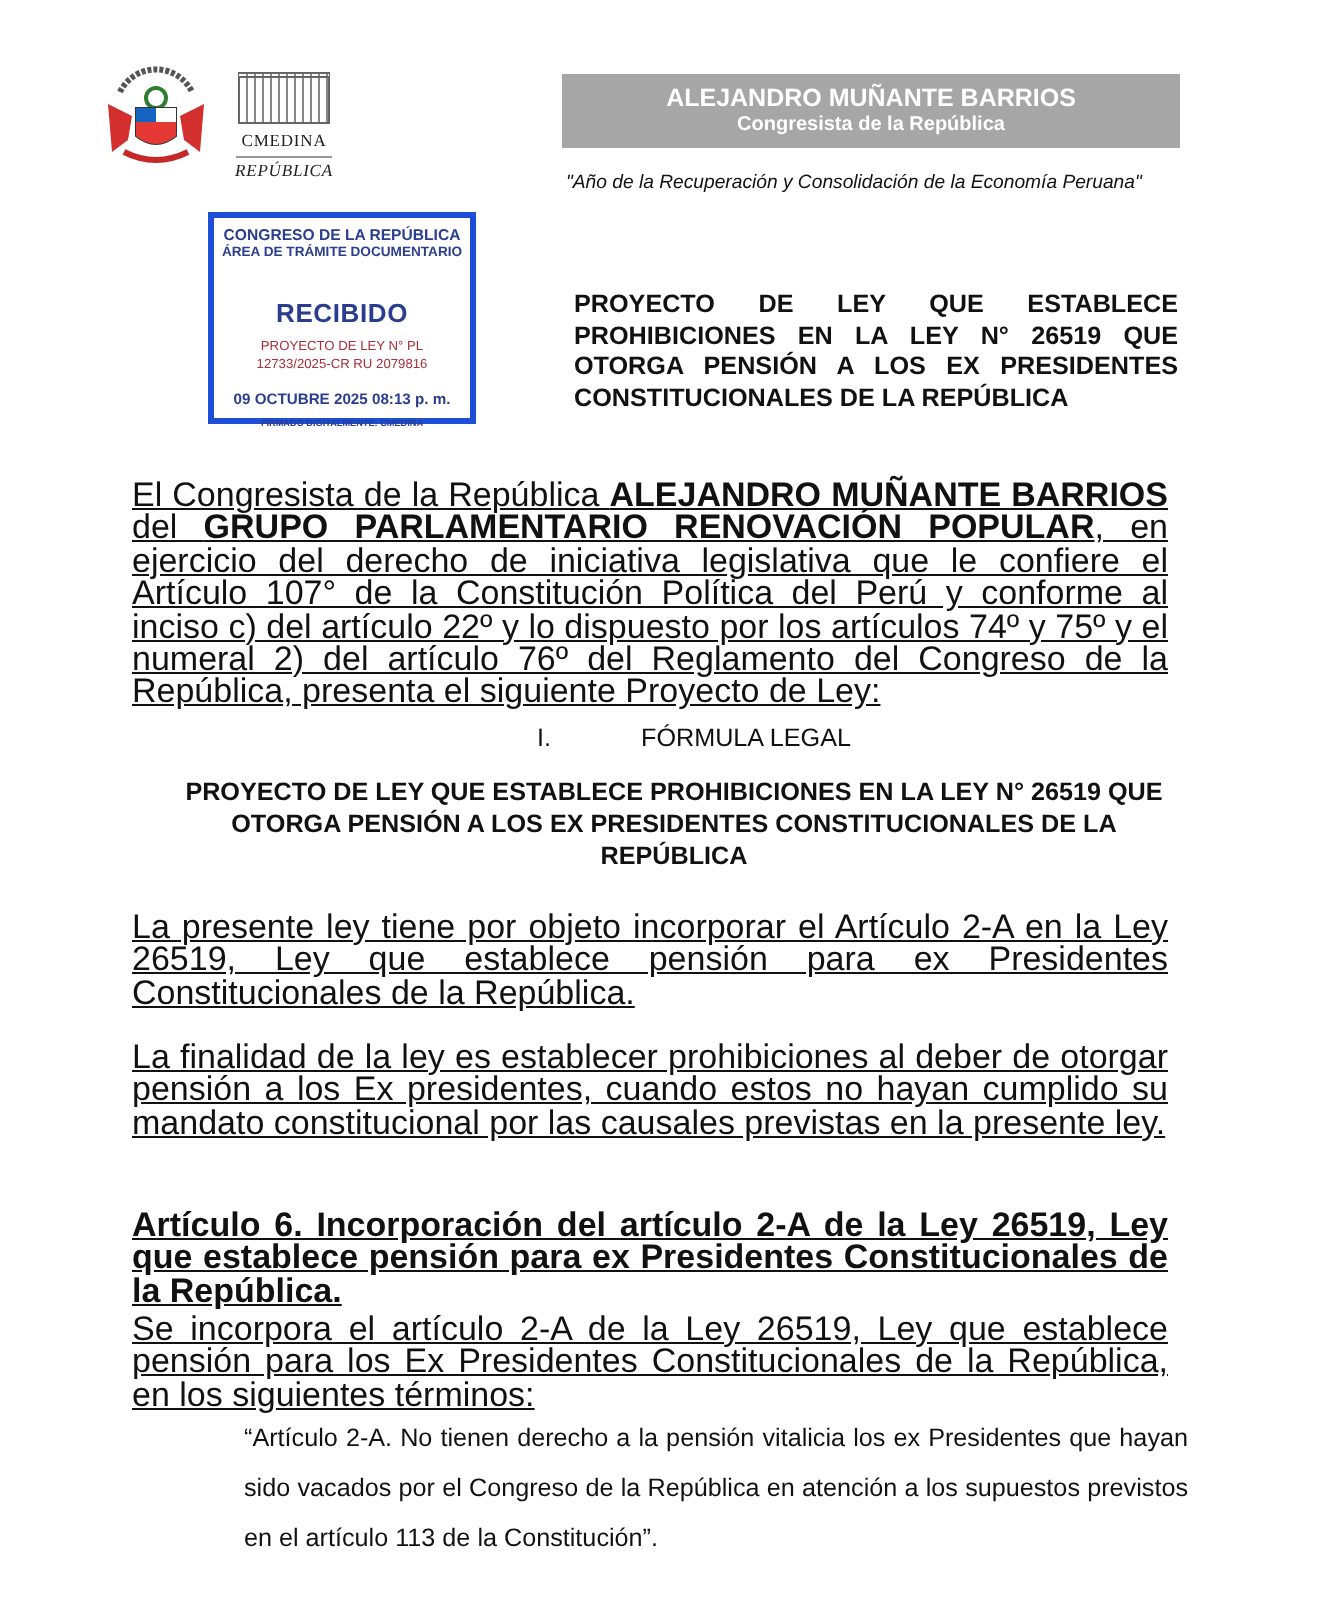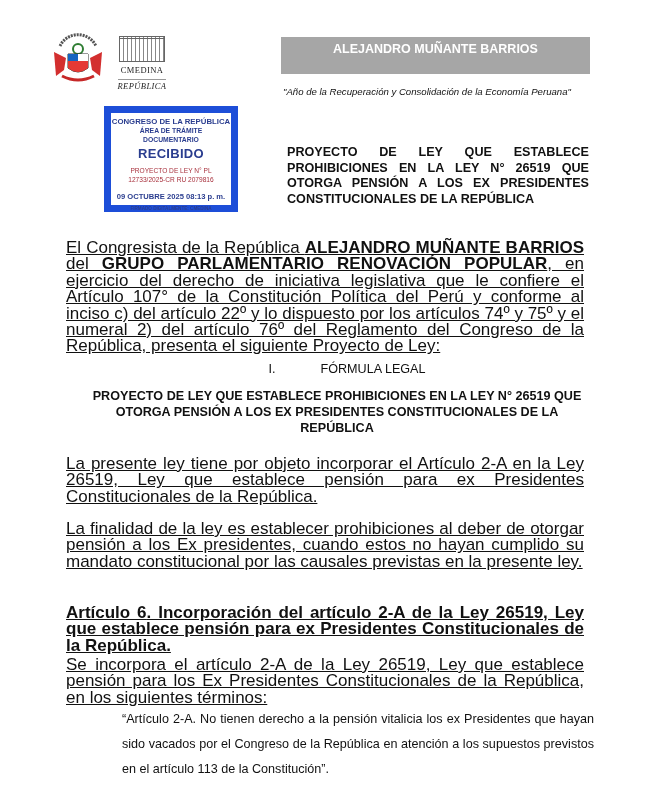--- a/index.html
+++ b/index.html
@@ -14,24 +14,24 @@
   .congreso-logo .t2 { font-family:"Liberation Serif", serif; font-size:8.5px; letter-spacing:0.4px; color:#222; border-top:1px solid #999; display:inline-block; padding-top:1px;font-style:italic; }
 
   
   .banner { left:281px; top:37px; width:309px; height:37px; background:#a6a6a6; color:#fff; text-align:center; }
   .banner .name { font-weight:bold; font-size:12.5px; margin-top:5px; }
   .banner .role { font-weight:bold; font-size:10px; margin-top:1px; }
 
   .year { left:283px; top:86px; width:305px; font-style:italic; font-size:9.6px; text-align:justify; line-height:12.5px; text-align-last:left; }
 
   
-  .stamp { left:104px; top:106px; width:134px; height:106px; border:7px solid #1d4ed8; text-align:center; box-sizing:border-box; }
+  .stamp { left:104px; top:106px; width:134px; height:106px; border:3px solid #1d4ed8; text-align:center; box-sizing:border-box; }
   .stamp .l1 { color:#2a3d8f; font-weight:bold; font-size:7.8px; margin-top:4px; line-height:9px; }
   .stamp .l2 { color:#2a3d8f; font-weight:bold; font-size:6.8px; line-height:9px; }
-  .stamp .rec { color:#2a3d8f; font-weight:bold; font-size:13px; margin-top:2px; letter-spacing:0.3px; }
+  .stamp .rec { color:#2a3d8f; font-weight:bold; font-size:13px; margin-top:18px; letter-spacing:0.3px; }
   .stamp .pl { color:#a8303c; font-size:6.6px; margin-top:5px; line-height:9px; }
   .stamp .date { color:#2a3d8f; font-weight:bold; font-size:7.6px; margin-top:8px; }
   .stamp .firm { color:#2a3d8f; font-weight:bold; font-size:4.6px; margin-top:5px; }
 
   
   .title { left:287px; top:145px; width:302px; font-weight:bold; font-size:12.6px; line-height:15.5px; text-align:justify; text-align-last:left; }
 
   
   .para { left:66px; width:518px; font-size:17px; line-height:16.4px; text-align:justify;text-decoration:underline; }
   .p-intro { top:240px; }
@@ -67,20 +67,21 @@
   </svg>
 </div>
 <div class="abs congreso-logo">
   <div class="building"></div>
   <div class="t1">CMEDINA</div>
   <div class="t2">REPÚBLICA</div>
 </div>
 
 <div class="abs banner">
   <div class="name">ALEJANDRO MUÑANTE BARRIOS</div>
+  <div class="role">Congresista de la República</div>
 </div>
 <div class="abs year">"Año de la Recuperación y Consolidación de la Economía Peruana"</div>
 
 <div class="abs stamp">
   <div class="l1">CONGRESO DE LA REPÚBLICA</div>
   <div class="l2">ÁREA DE TRÁMITE DOCUMENTARIO</div>
   <div class="rec">RECIBIDO</div>
   <div class="pl">PROYECTO DE LEY N° PL</div>
   <div class="pl" style="margin-top:0">12733/2025-CR  RU 2079816</div>
   <div class="date">09 OCTUBRE 2025  08:13 p. m.</div>

